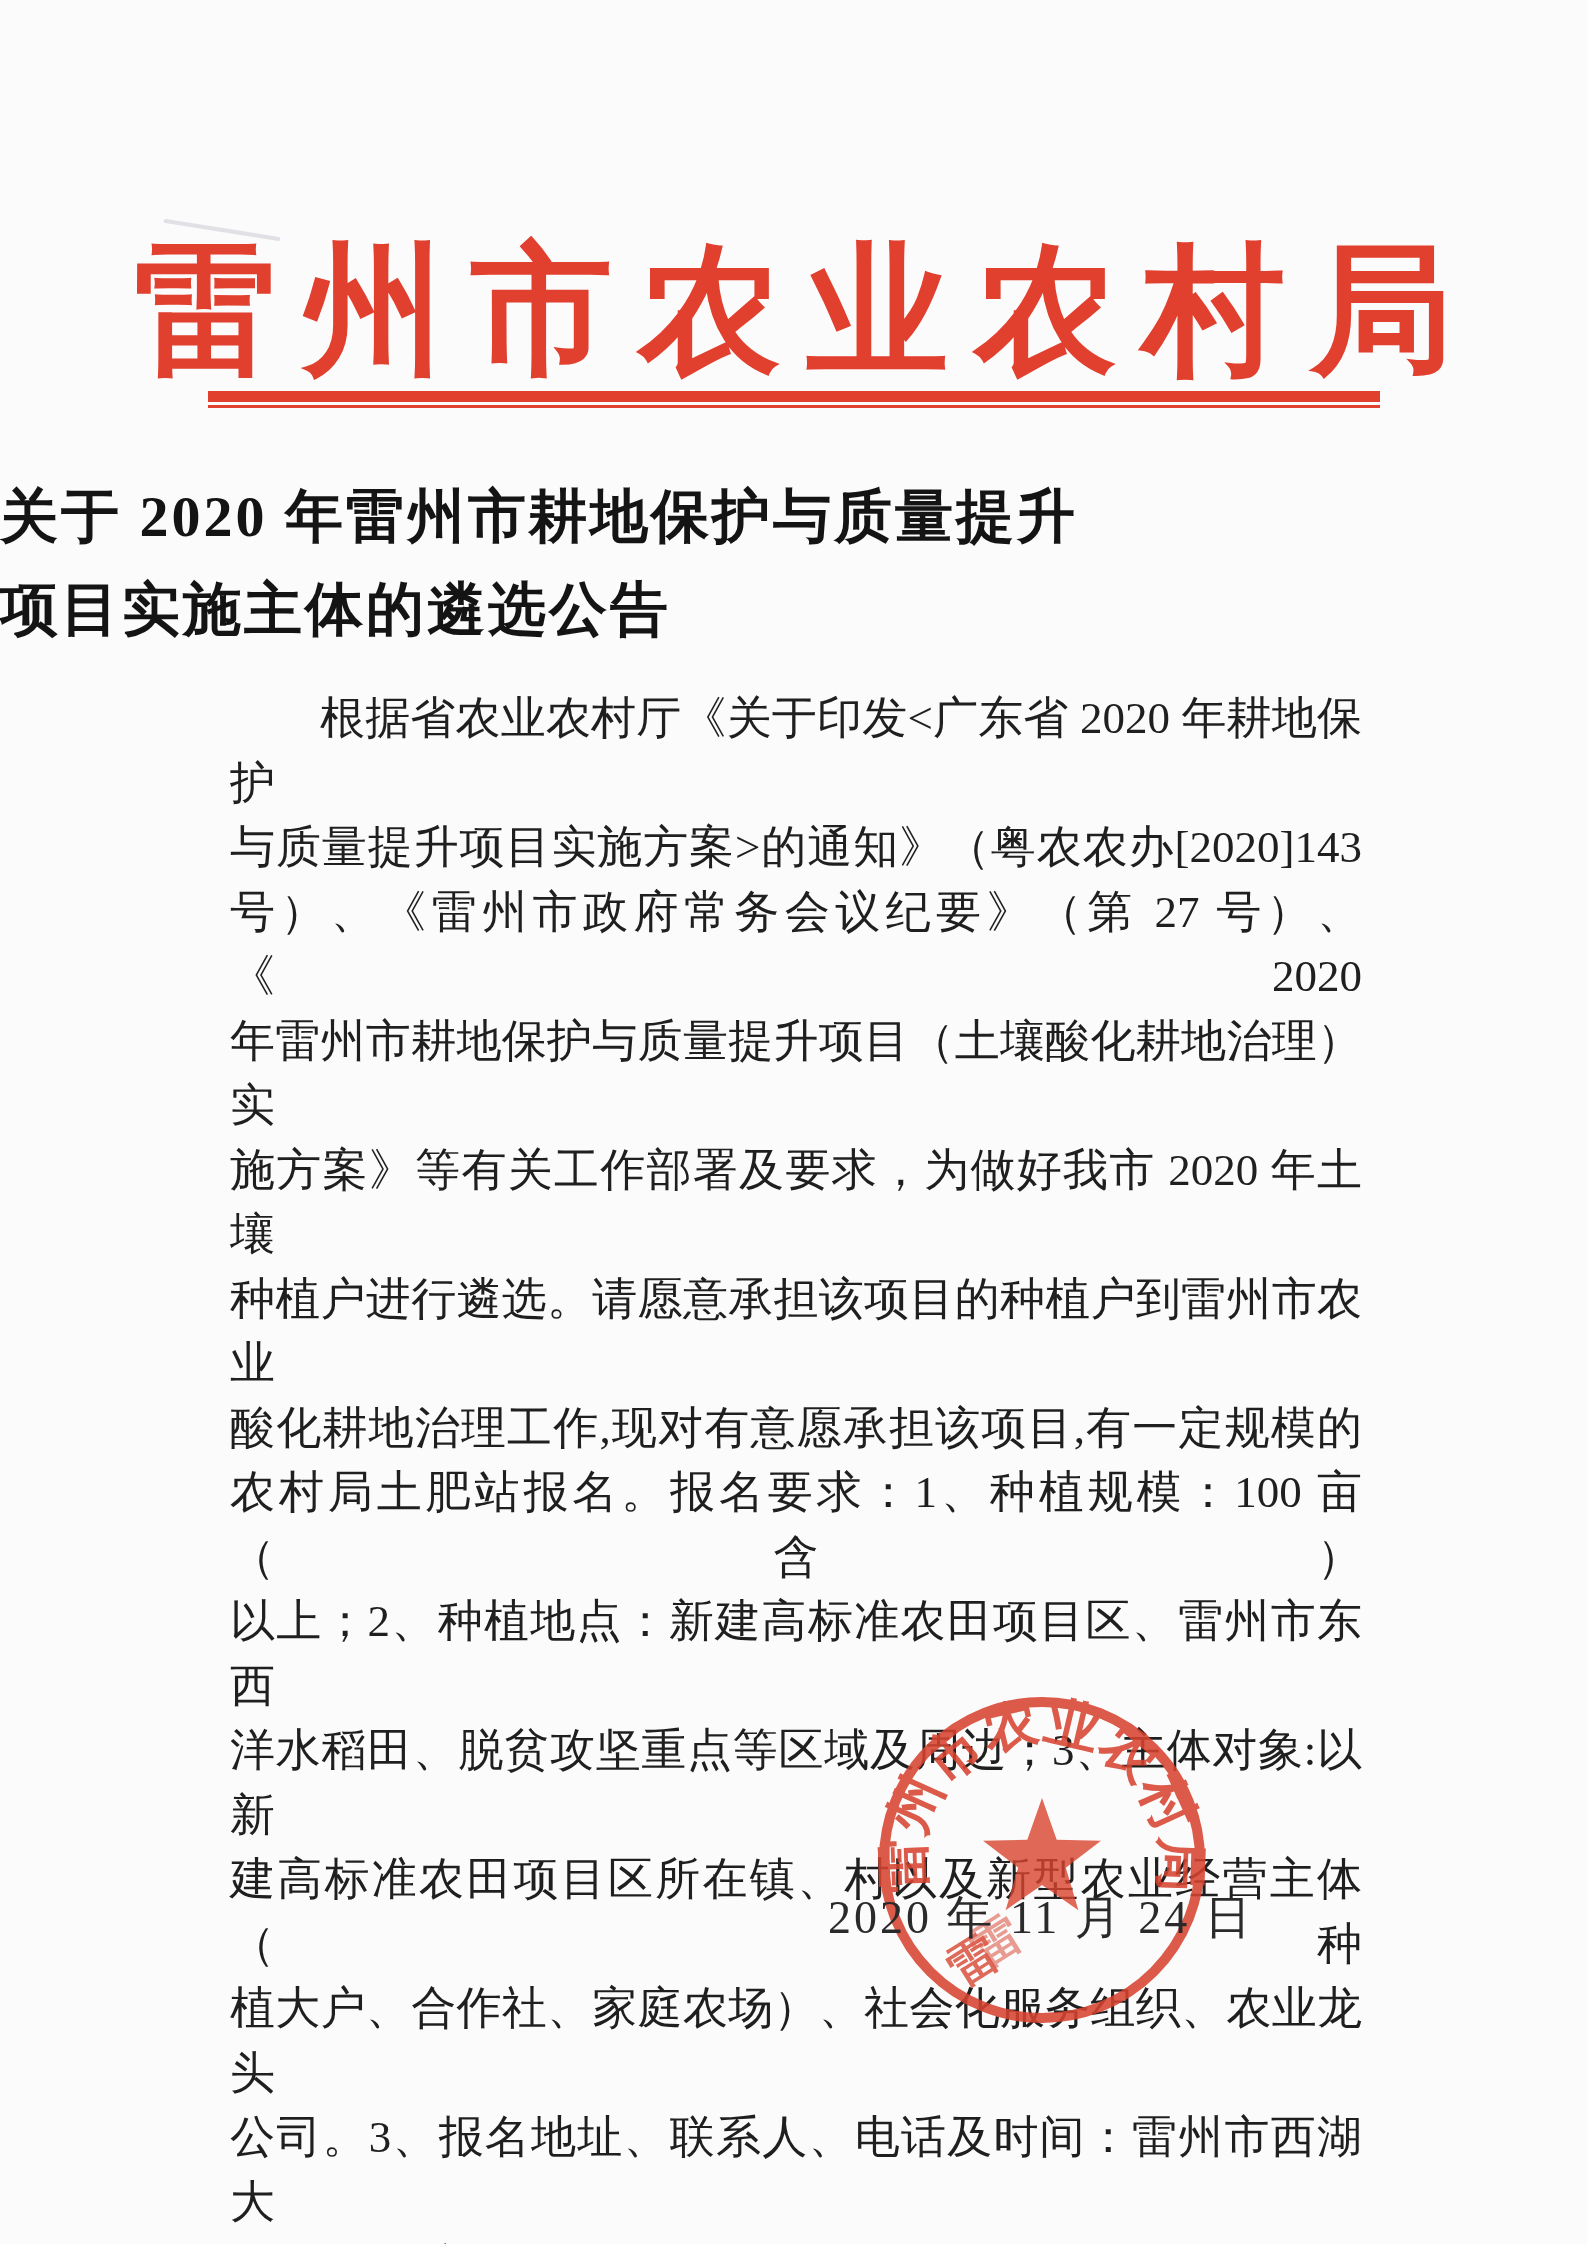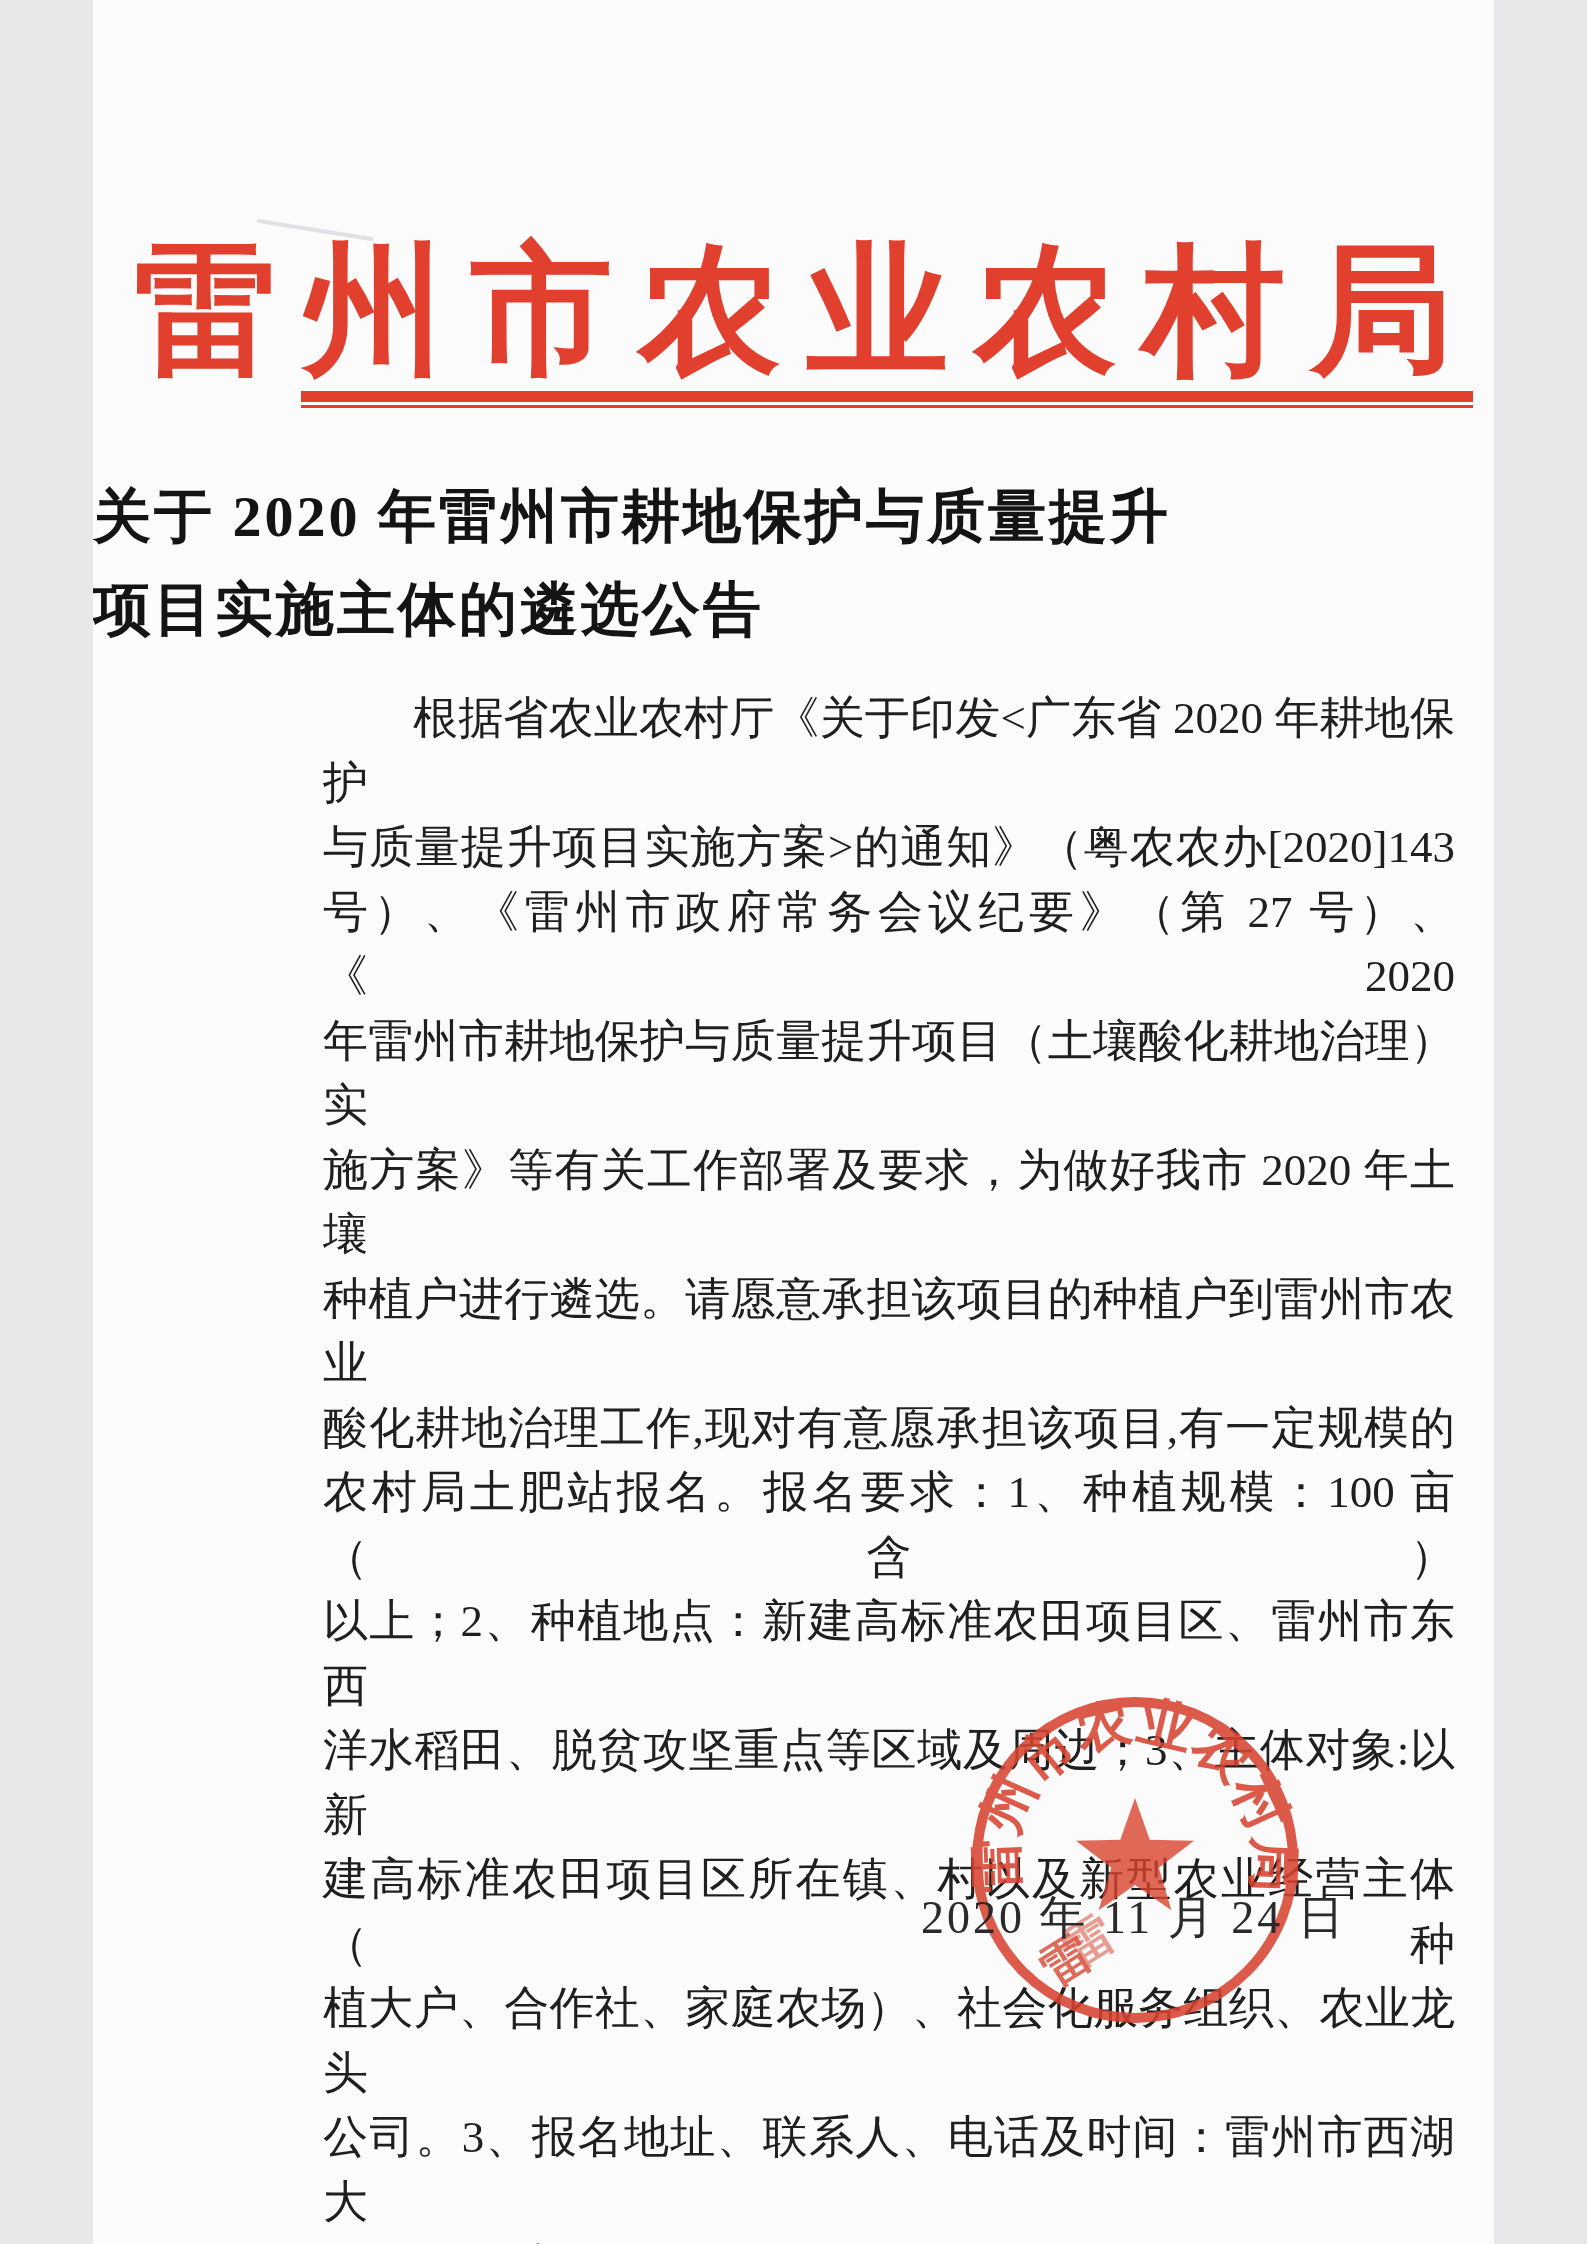--- a/index.html
+++ b/index.html
@@ -1,17 +1,17 @@
 <!DOCTYPE html>
 <html style="--red: #e2402f; --seal: #d8432f; --ink: #1f1f1f;"><head>
 <meta charset="utf-8">
 <style>
   html,body { margin:0; padding:0; background:#e8e8ea; }
   .page {
-    position:relative; width:1401px; height:2244px; margin:0 auto;
+    position:relative; width:1587px; height:2244px; margin:0 auto;
     background:#fbfbfc; overflow:hidden;
     font-family:"Liberation Serif","DejaVu Serif",serif;
     color:var(--ink,#1f1f1f);
   }
   
   .scan-streak {
     position:absolute; left:163px; top:228px; width:118px; height:4px;
     background:#d2d2d8; opacity:.65; transform:rotate(9deg); border-radius:3px;
   }
   

